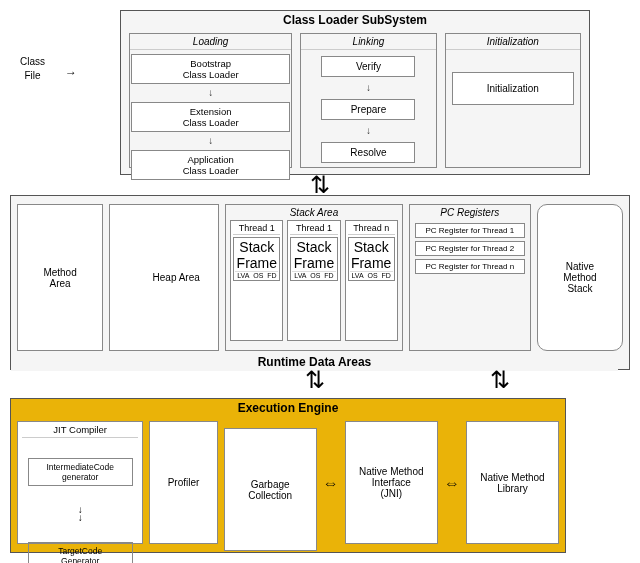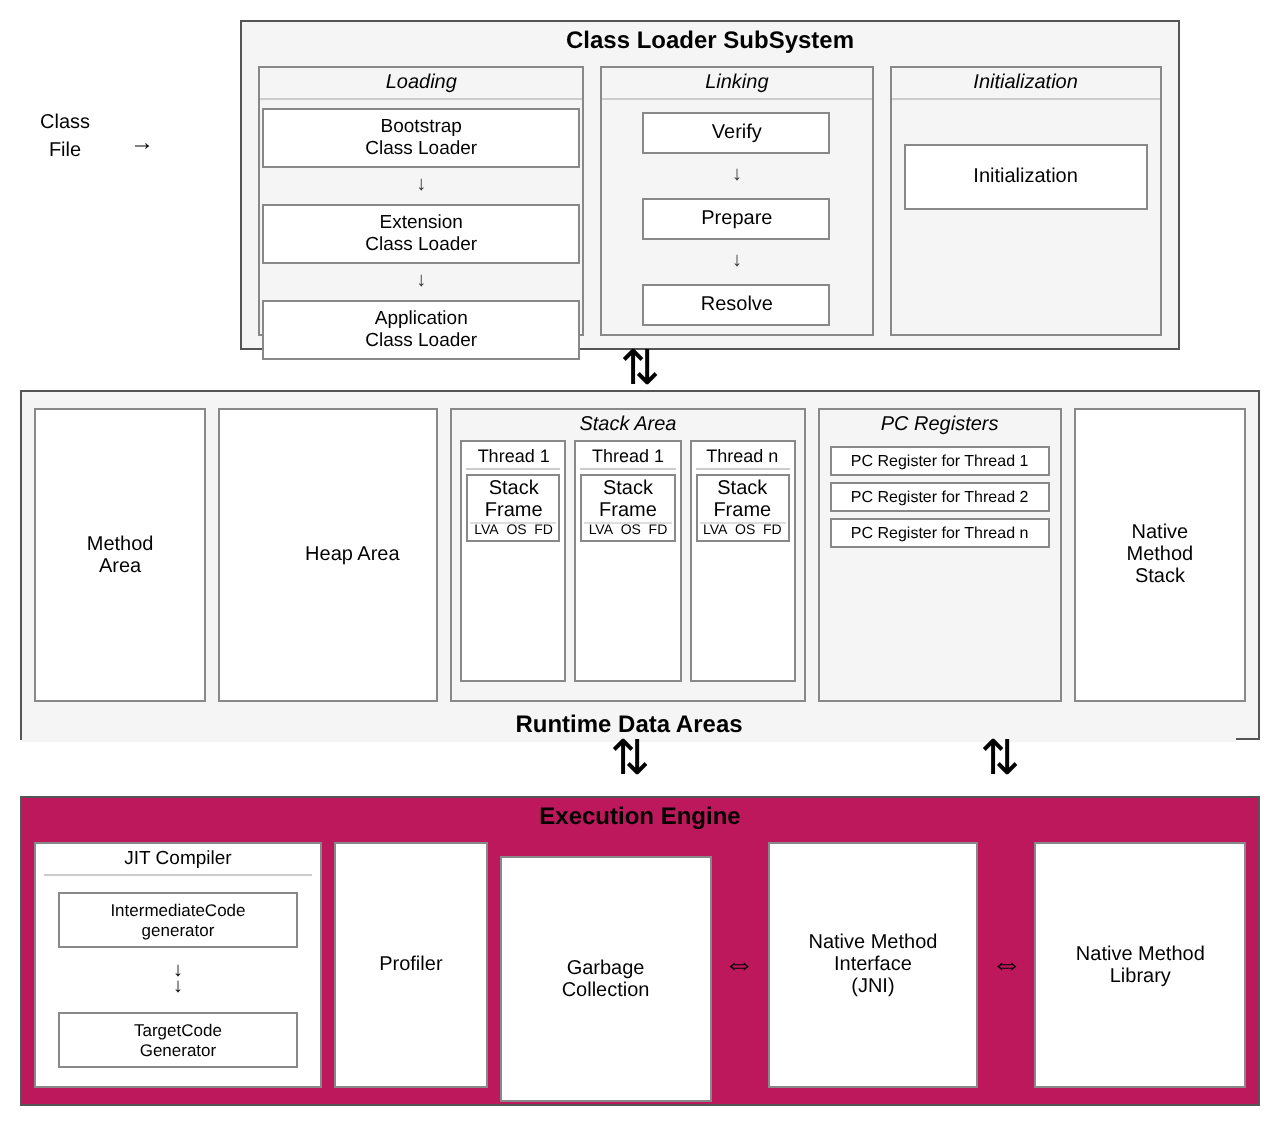--- a/index.html
+++ b/index.html
@@ -197,21 +197,21 @@
       padding-bottom: 1px;
       margin-bottom: 2px;
     }
     .stack-frame-box {
       border: 1px solid #888;
       margin: 2px 0;
       padding: 1px;
     }
     .stack-frame-title {
       text-align: center;
-      font-size: 10px;
+      font-size: 14px;
       border-bottom: 1px solid #ddd;
     }
     .stack-frame-row {
       display: flex;
       font-size: 7px;
       justify-content: space-around;
     }
     .pc-registers-container {
       flex: 1.5;
       border: 1px solid #888;
@@ -225,21 +225,21 @@
       padding: 2px 0;
     }
     .pc-reg-box {
       border: 1px solid #888;
       background: #fff;
       text-align: center;
       font-size: 8px;
       margin: 3px 2px;
       padding: 2px;
     }
-    .native-stack { flex: 1; }
+    .native-stack { flex: 1; border-radius: 10px; }
 
     
     .big-arrows-bottom-left {
       position: absolute;
       top: 372px;
       left: 305px;
       display: flex;
       flex-direction: column;
       align-items: center;
       font-size: 22px;
@@ -256,24 +256,24 @@
       font-size: 22px;
       line-height: 16px;
       color: #000;
     }
 
     
     .execution-engine {
       position: absolute;
       top: 398px;
       left: 10px;
-      width: 620px;
+      width: 556px;
       height: 155px;
       border: 1.5px solid #555;
-      background: #be185d;
+      background: #eab308;
     }
     .execution-title {
       text-align: center;
       font-size: 12px;
       font-weight: bold;
       padding: 2px;
     }
     .execution-inner {
       display: flex;
       padding: 4px 6px;
@@ -303,21 +303,21 @@
     }
     .jit-title {
       text-align: center;
       font-size: 9.5px;
       padding: 2px 0;
       border-bottom: 1px solid #ccc;
     }
     .jit-box {
       border: 1px solid #888;
       text-align: center;
-      margin: 8px auto;
+      margin: 20px auto;
       padding: 3px 2px;
       font-size: 8.5px;
       width: 90%;
     }
     .jit-arrow-down {
       text-align: center;
       font-size: 10px;
       line-height: 8px;
     }
     .profiler-box {

